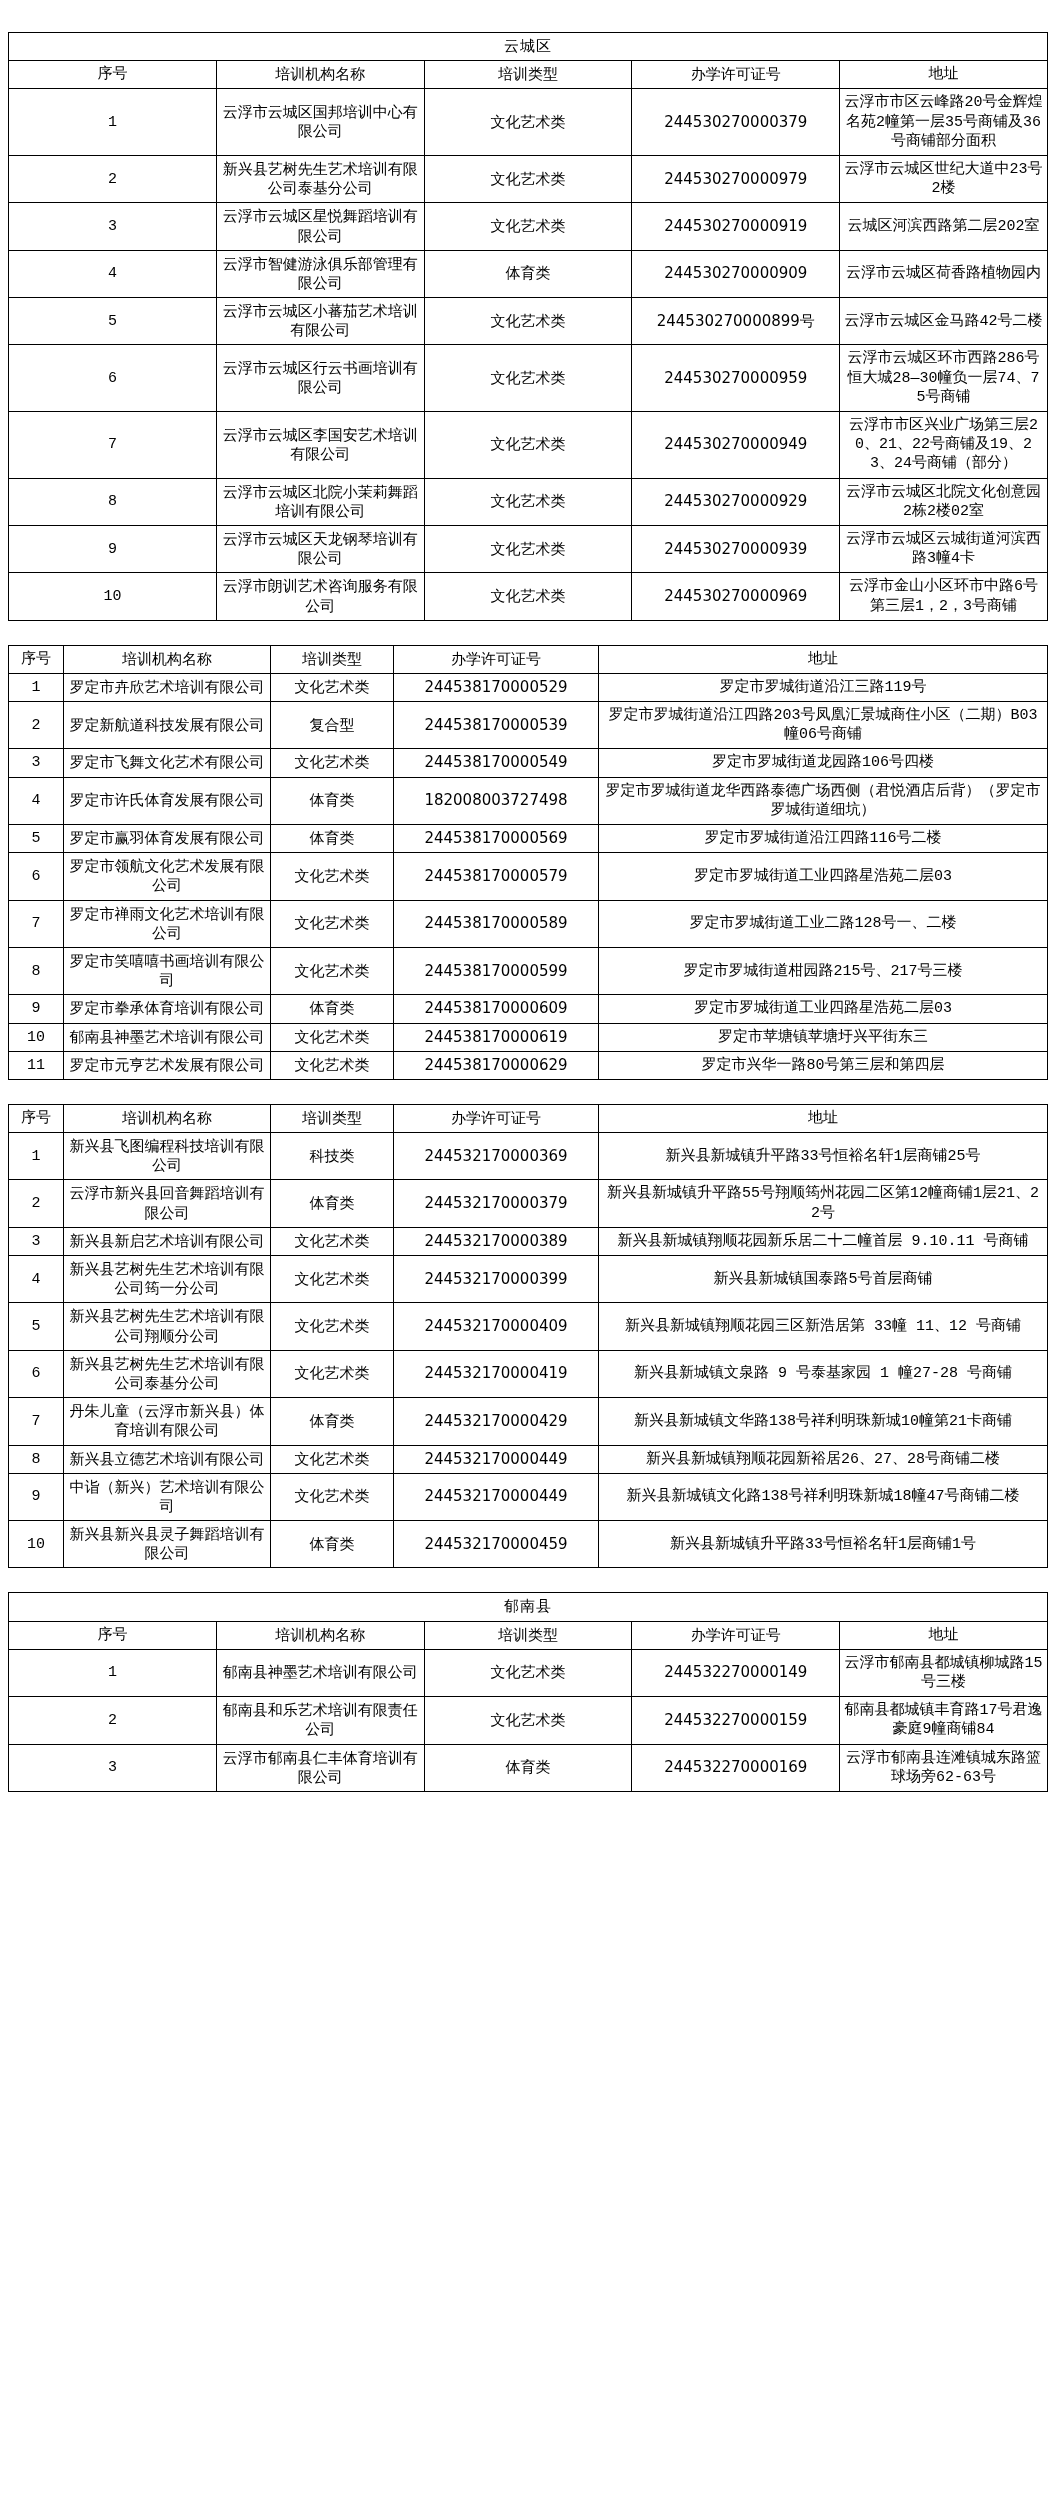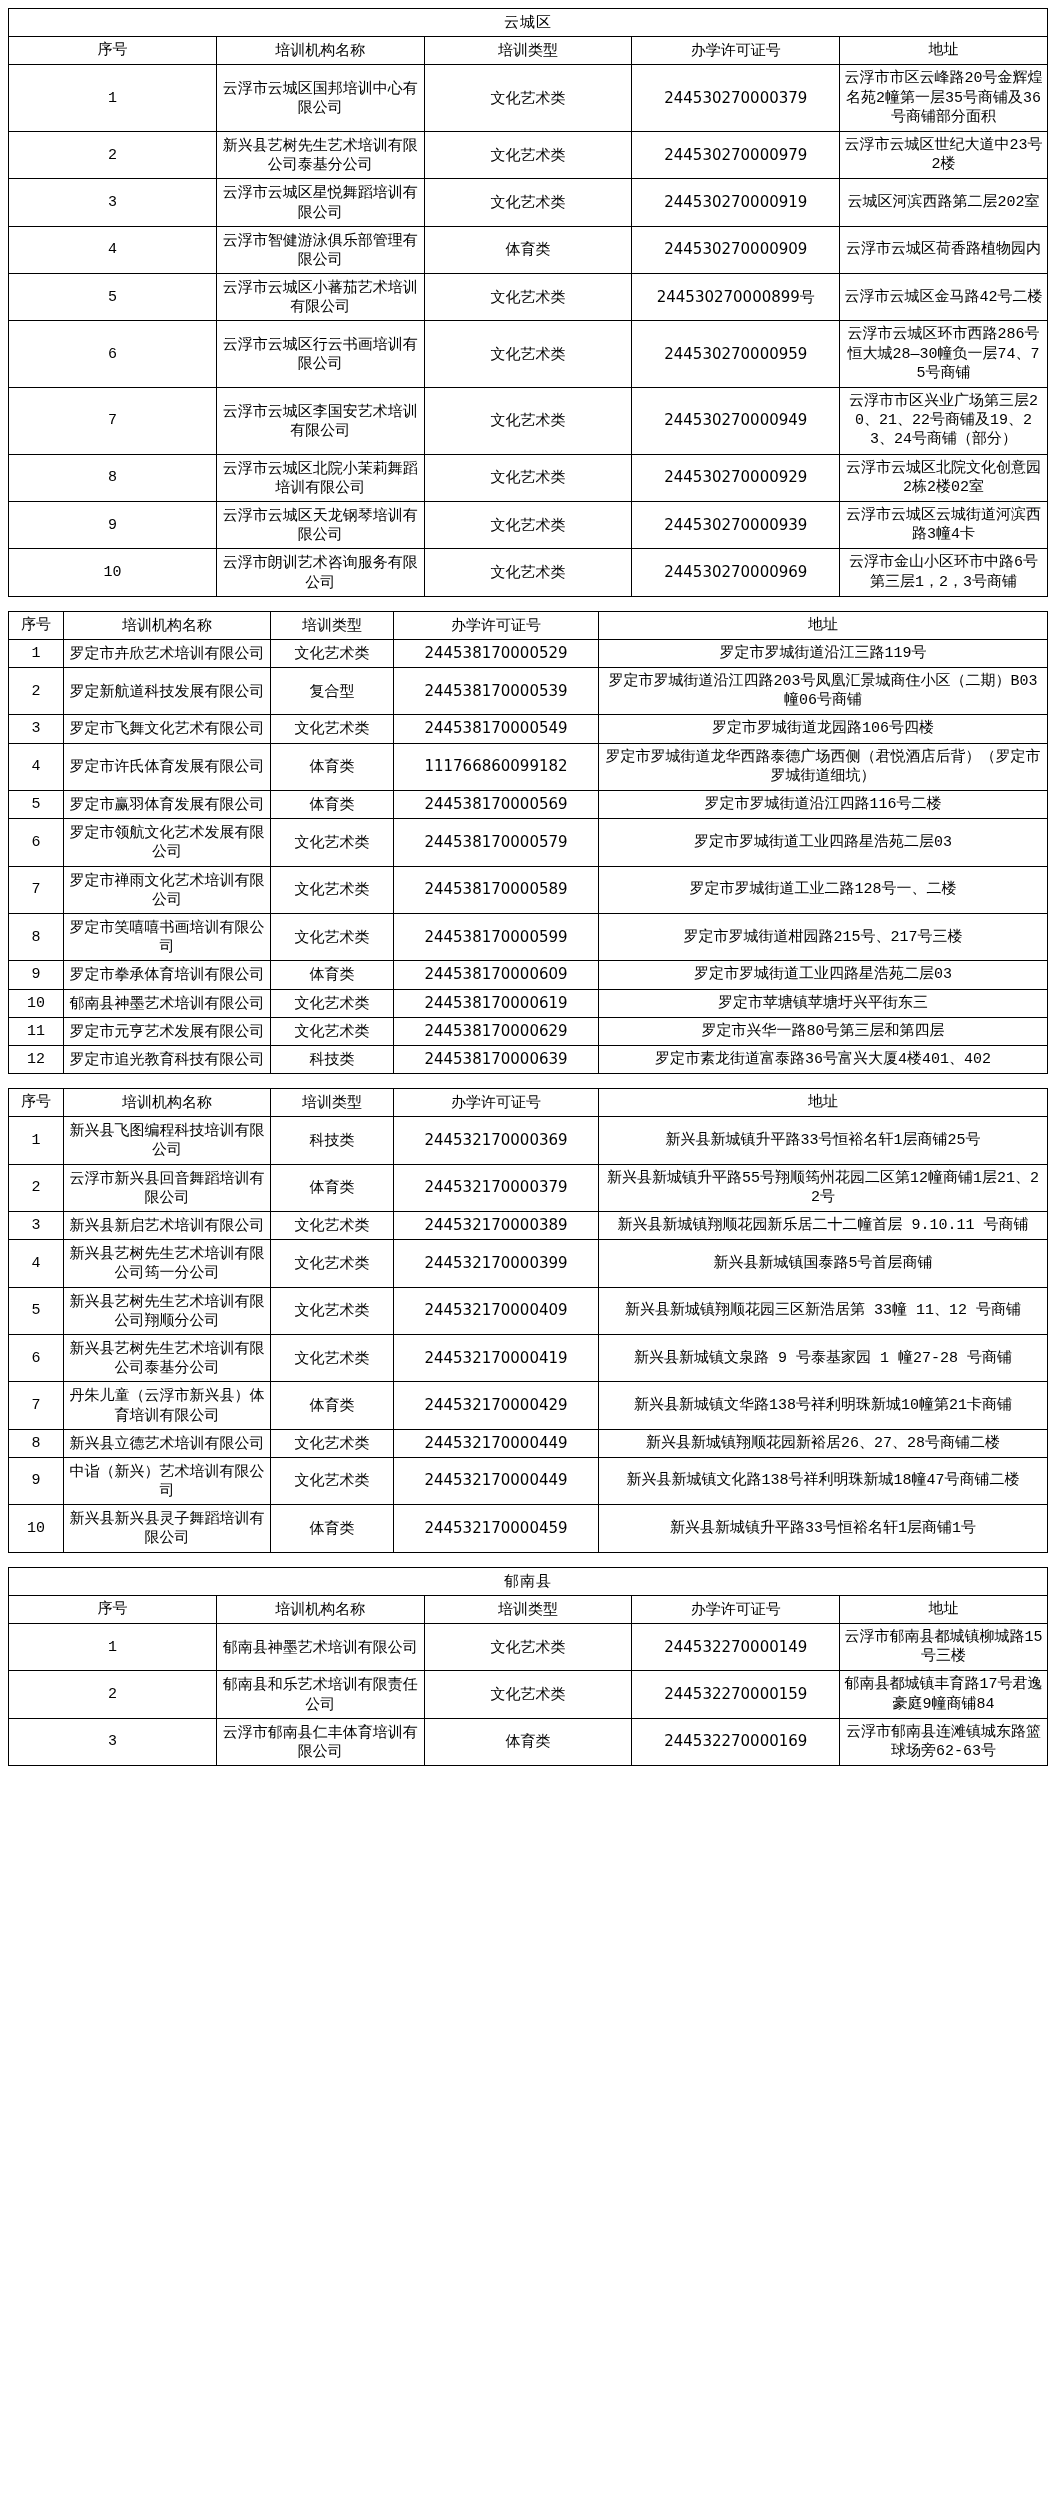--- a/index.html
+++ b/index.html
@@ -18,20 +18,21 @@
     box-sizing: border-box;
     padding: 8px 8px 10px 8px;
   }
   .section {
     margin-bottom: 14px;
   }
   table.tbl {
     width: 100%;
     border-collapse: collapse;
     table-layout: fixed;
+    margin-top: 24px;
   }
   table.tbl td, table.tbl th {
     border: 1px solid #000000;
     padding: 4px 4px;
     font-size: 15px;
     line-height: 1.28;
     text-align: center;
     vertical-align: middle;
     font-weight: normal;
     word-break: break-all;
@@ -171,21 +172,21 @@
               <td class="c-idx">3</td>
               <td class="c-name">罗定市飞舞文化艺术有限公司</td>
               <td class="c-type">文化艺术类</td>
               <td class="c-lic">244538170000549</td>
               <td class="c-addr">罗定市罗城街道龙园路106号四楼</td>
             </tr>
             <tr>
               <td class="c-idx">4</td>
               <td class="c-name">罗定市许氏体育发展有限公司</td>
               <td class="c-type">体育类</td>
-              <td class="c-lic">111766860099182</td>
+              <td class="c-lic">182008003727498</td>
               <td class="c-addr">罗定市罗城街道龙华西路泰德广场西侧（君悦酒店后背）（罗定市罗城街道细坑）</td>
             </tr>
             <tr>
               <td class="c-idx">5</td>
               <td class="c-name">罗定市赢羽体育发展有限公司</td>
               <td class="c-type">体育类</td>
               <td class="c-lic">244538170000569</td>
               <td class="c-addr">罗定市罗城街道沿江四路116号二楼</td>
             </tr>
             <tr>
@@ -222,27 +223,20 @@
               <td class="c-type">文化艺术类</td>
               <td class="c-lic">244538170000619</td>
               <td class="c-addr">罗定市苹塘镇苹塘圩兴平街东三</td>
             </tr>
             <tr>
               <td class="c-idx">11</td>
               <td class="c-name">罗定市元亨艺术发展有限公司</td>
               <td class="c-type">文化艺术类</td>
               <td class="c-lic">244538170000629</td>
               <td class="c-addr">罗定市兴华一路80号第三层和第四层</td>
-            </tr>
-            <tr>
-              <td class="c-idx">12</td>
-              <td class="c-name">罗定市追光教育科技有限公司</td>
-              <td class="c-type">科技类</td>
-              <td class="c-lic">244538170000639</td>
-              <td class="c-addr">罗定市素龙街道富泰路36号富兴大厦4楼401、402</td>
             </tr>
           </tbody>
         </table>
       </div>
       <div class="section">
         <table class="tbl">
           <tbody>
             <tr class="hdr">
               <td class="c-idx">序号</td>
               <td class="c-name">培训机构名称</td>

